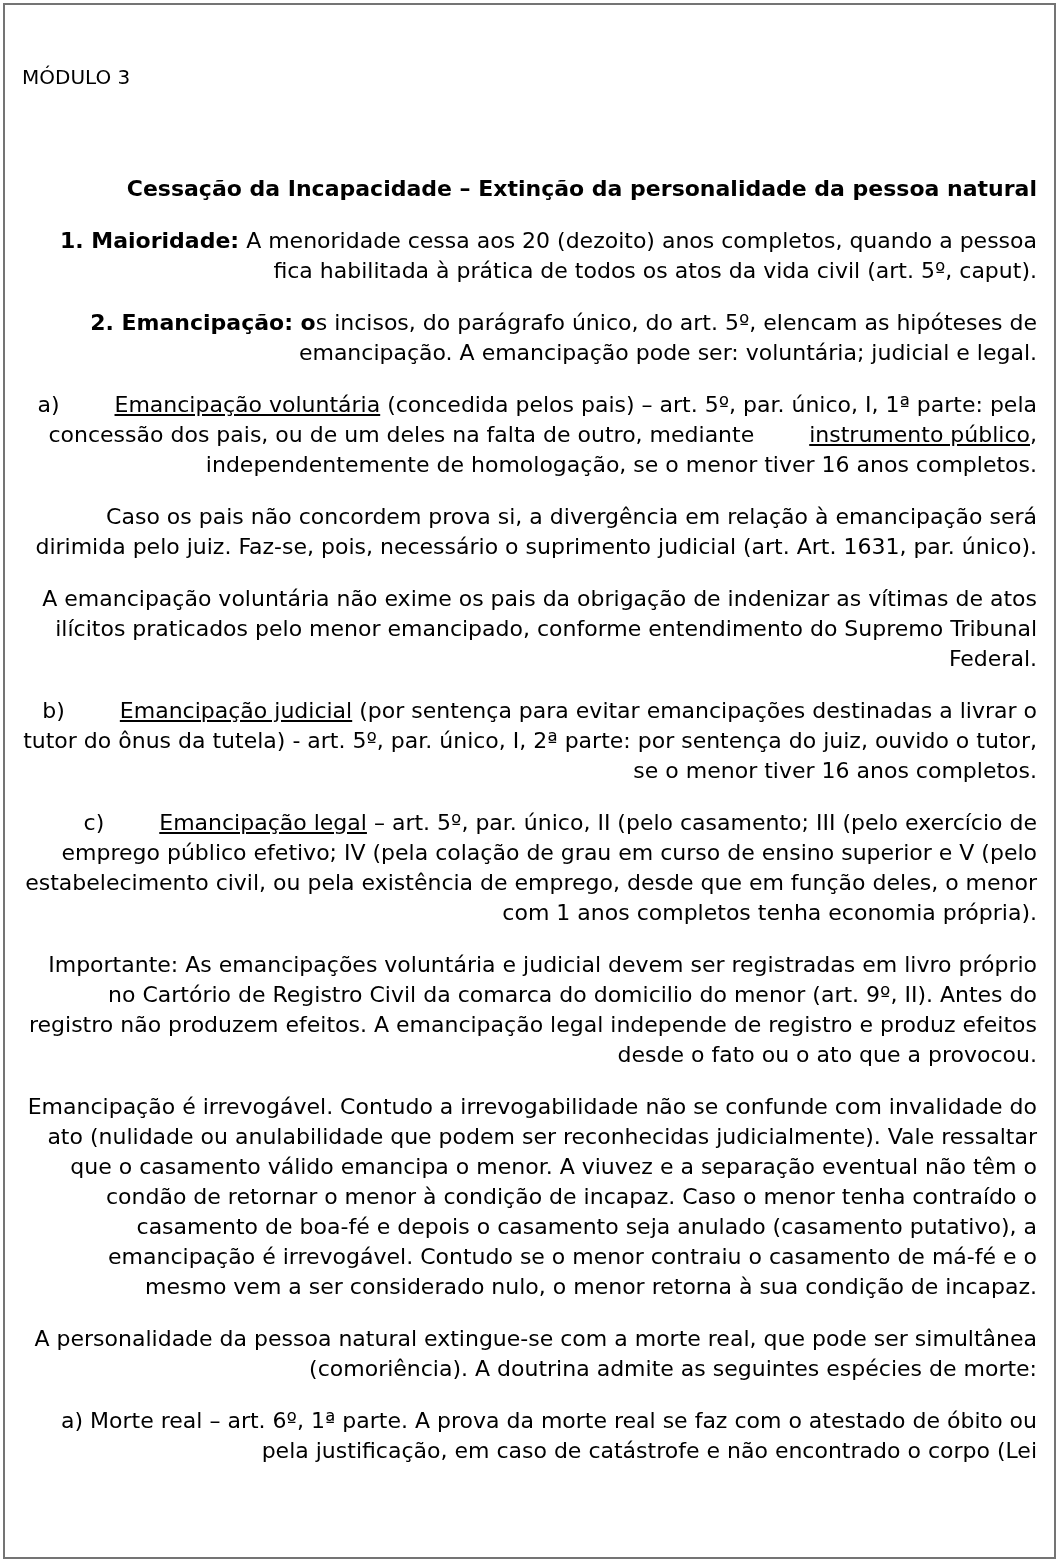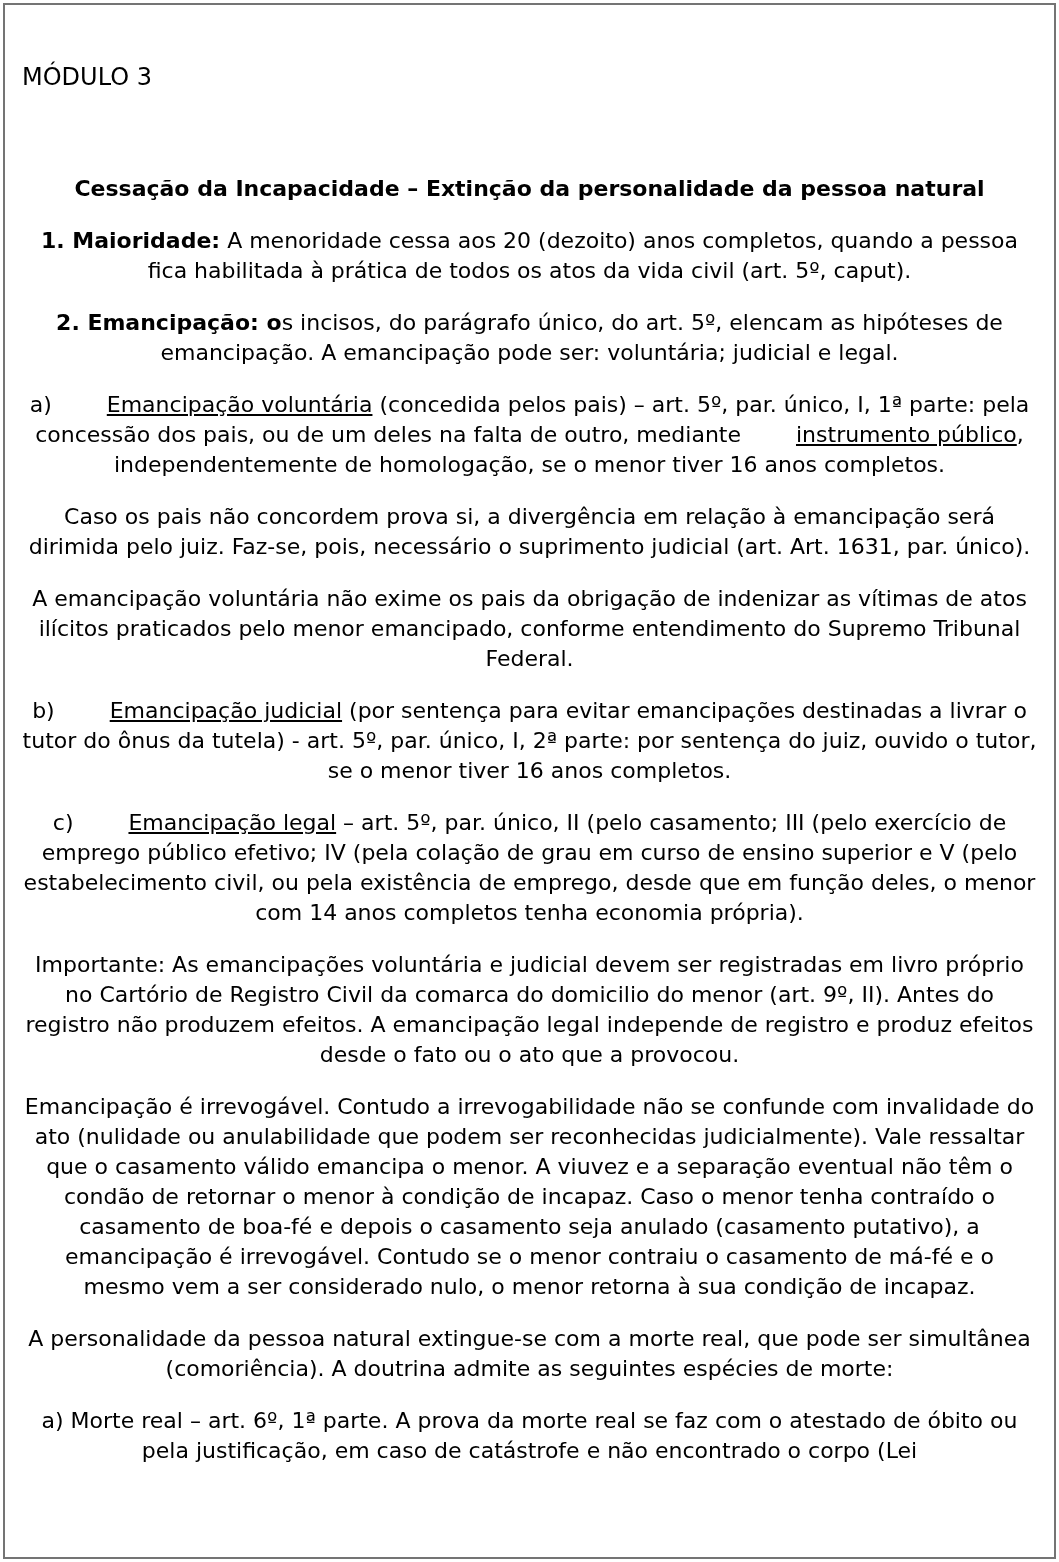--- a/index.html
+++ b/index.html
@@ -21,49 +21,49 @@
     border: 2px solid #747474;
     pointer-events: none;
   }
   .content {
     box-sizing: border-box;
     width: 100%;
     height: 100%;
     padding: 62px 22px 0 22px;
   }
   .module-header {
-    font-size: 24px;
+    font-size: 20px;
     font-weight: normal;
     line-height: 30px;
     margin: 0 0 82px 0;
   }
   .para {
     font-size: 22px;
     line-height: 30px;
     margin: 0 0 22px 0;
-    text-align: center;
+    text-align: right;
   }
   .para span.b { font-weight: bold; }
   .para span.i { }
   .para span.u { text-decoration: underline; margin-left: 48px; }
 </style>
 </head>
 <body>
 
 <div class="page-frame"></div>
 
 <div class="content">
   <div class="module-header">MÓDULO 3</div>
   <div id="paragraphs">
       <p class="para"><span class="b">Cessação da Incapacidade – Extinção da personalidade da pessoa natural</span></p>
       <p class="para"><span class="b">1. Maioridade:</span><span> A menoridade cessa aos 20 (dezoito) anos completos, quando a pessoa fica habilitada à prática de todos os atos da vida civil (art. 5º, </span><span class="i">caput</span><span>).</span></p>
       <p class="para"><span class="b">2. Emancipação: o</span><span>s incisos, do parágrafo único, do art. 5º, elencam as hipóteses de emancipação. A emancipação pode ser: voluntária; judicial e legal.</span></p>
       <p class="para"><span>a) </span><span class="u">Emancipação voluntária</span><span> (concedida pelos pais) – art. 5º, par. único, I, 1ª parte: </span><span class="i">pela concessão dos pais, ou de um deles na falta de outro, mediante </span><span class="i u">instrumento público</span><span class="i">, independentemente de homologação, se o menor tiver 16 anos completos</span><span>.</span></p>
       <p class="para"><span>Caso os pais não concordem prova si, a divergência em relação à emancipação será dirimida pelo juiz. Faz-se, pois, necessário o suprimento judicial (art. Art. 1631, par. único).</span></p>
       <p class="para"><span>A emancipação voluntária não exime os pais da obrigação de indenizar as vítimas de atos ilícitos praticados pelo menor emancipado, conforme entendimento do Supremo Tribunal Federal.</span></p>
       <p class="para"><span>b) </span><span class="u">Emancipação judicial</span><span> (por sentença para evitar emancipações destinadas a livrar o tutor do ônus da tutela) - art. 5º, par. único, I, 2ª parte: por sentença do juiz, ouvido o tutor, se o menor tiver 16 anos completos.</span></p>
-      <p class="para"><span>c) </span><span class="u">Emancipação legal</span><span> – art. 5º, par. único, II (pelo casamento; III (pelo exercício de emprego público efetivo; IV (pela colação de grau em curso de ensino superior e V (pelo estabelecimento civil, ou pela existência de emprego, desde que em função deles, o menor com 14 anos completos tenha economia própria).</span></p>
+      <p class="para"><span>c) </span><span class="u">Emancipação legal</span><span> – art. 5º, par. único, II (pelo casamento; III (pelo exercício de emprego público efetivo; IV (pela colação de grau em curso de ensino superior e V (pelo estabelecimento civil, ou pela existência de emprego, desde que em função deles, o menor com 1 anos completos tenha economia própria).</span></p>
       <p class="para"><span>Importante: As emancipações voluntária e judicial devem ser registradas em livro próprio no Cartório de Registro Civil da comarca do domicilio do menor (art. 9º, II). Antes do registro não produzem efeitos. A emancipação legal independe de registro e produz efeitos desde o fato ou o ato que a provocou.</span></p>
       <p class="para"><span>Emancipação é irrevogável. Contudo a irrevogabilidade não se confunde com invalidade do ato (nulidade ou anulabilidade que podem ser reconhecidas judicialmente). Vale ressaltar que o casamento válido emancipa o menor. A viuvez e a separação eventual não têm o condão de retornar o menor à condição de incapaz. Caso o menor tenha contraído o casamento de boa-fé e depois o casamento seja anulado (casamento putativo), a emancipação é irrevogável. Contudo se o menor contraiu o casamento de má-fé e o mesmo vem a ser considerado nulo, o menor retorna à sua condição de incapaz.</span></p>
       <p class="para"><span>A personalidade da pessoa natural extingue-se com a morte real, que pode ser simultânea (comoriência). A doutrina admite as seguintes espécies de morte:</span></p>
       <p class="para"><span>a) Morte real – art. 6º, 1ª parte. A prova da morte real se faz com o atestado de óbito ou pela justificação, em caso de catástrofe e não encontrado o corpo (Lei</span></p>
     </div>
 </div>
 
 </body></html>

